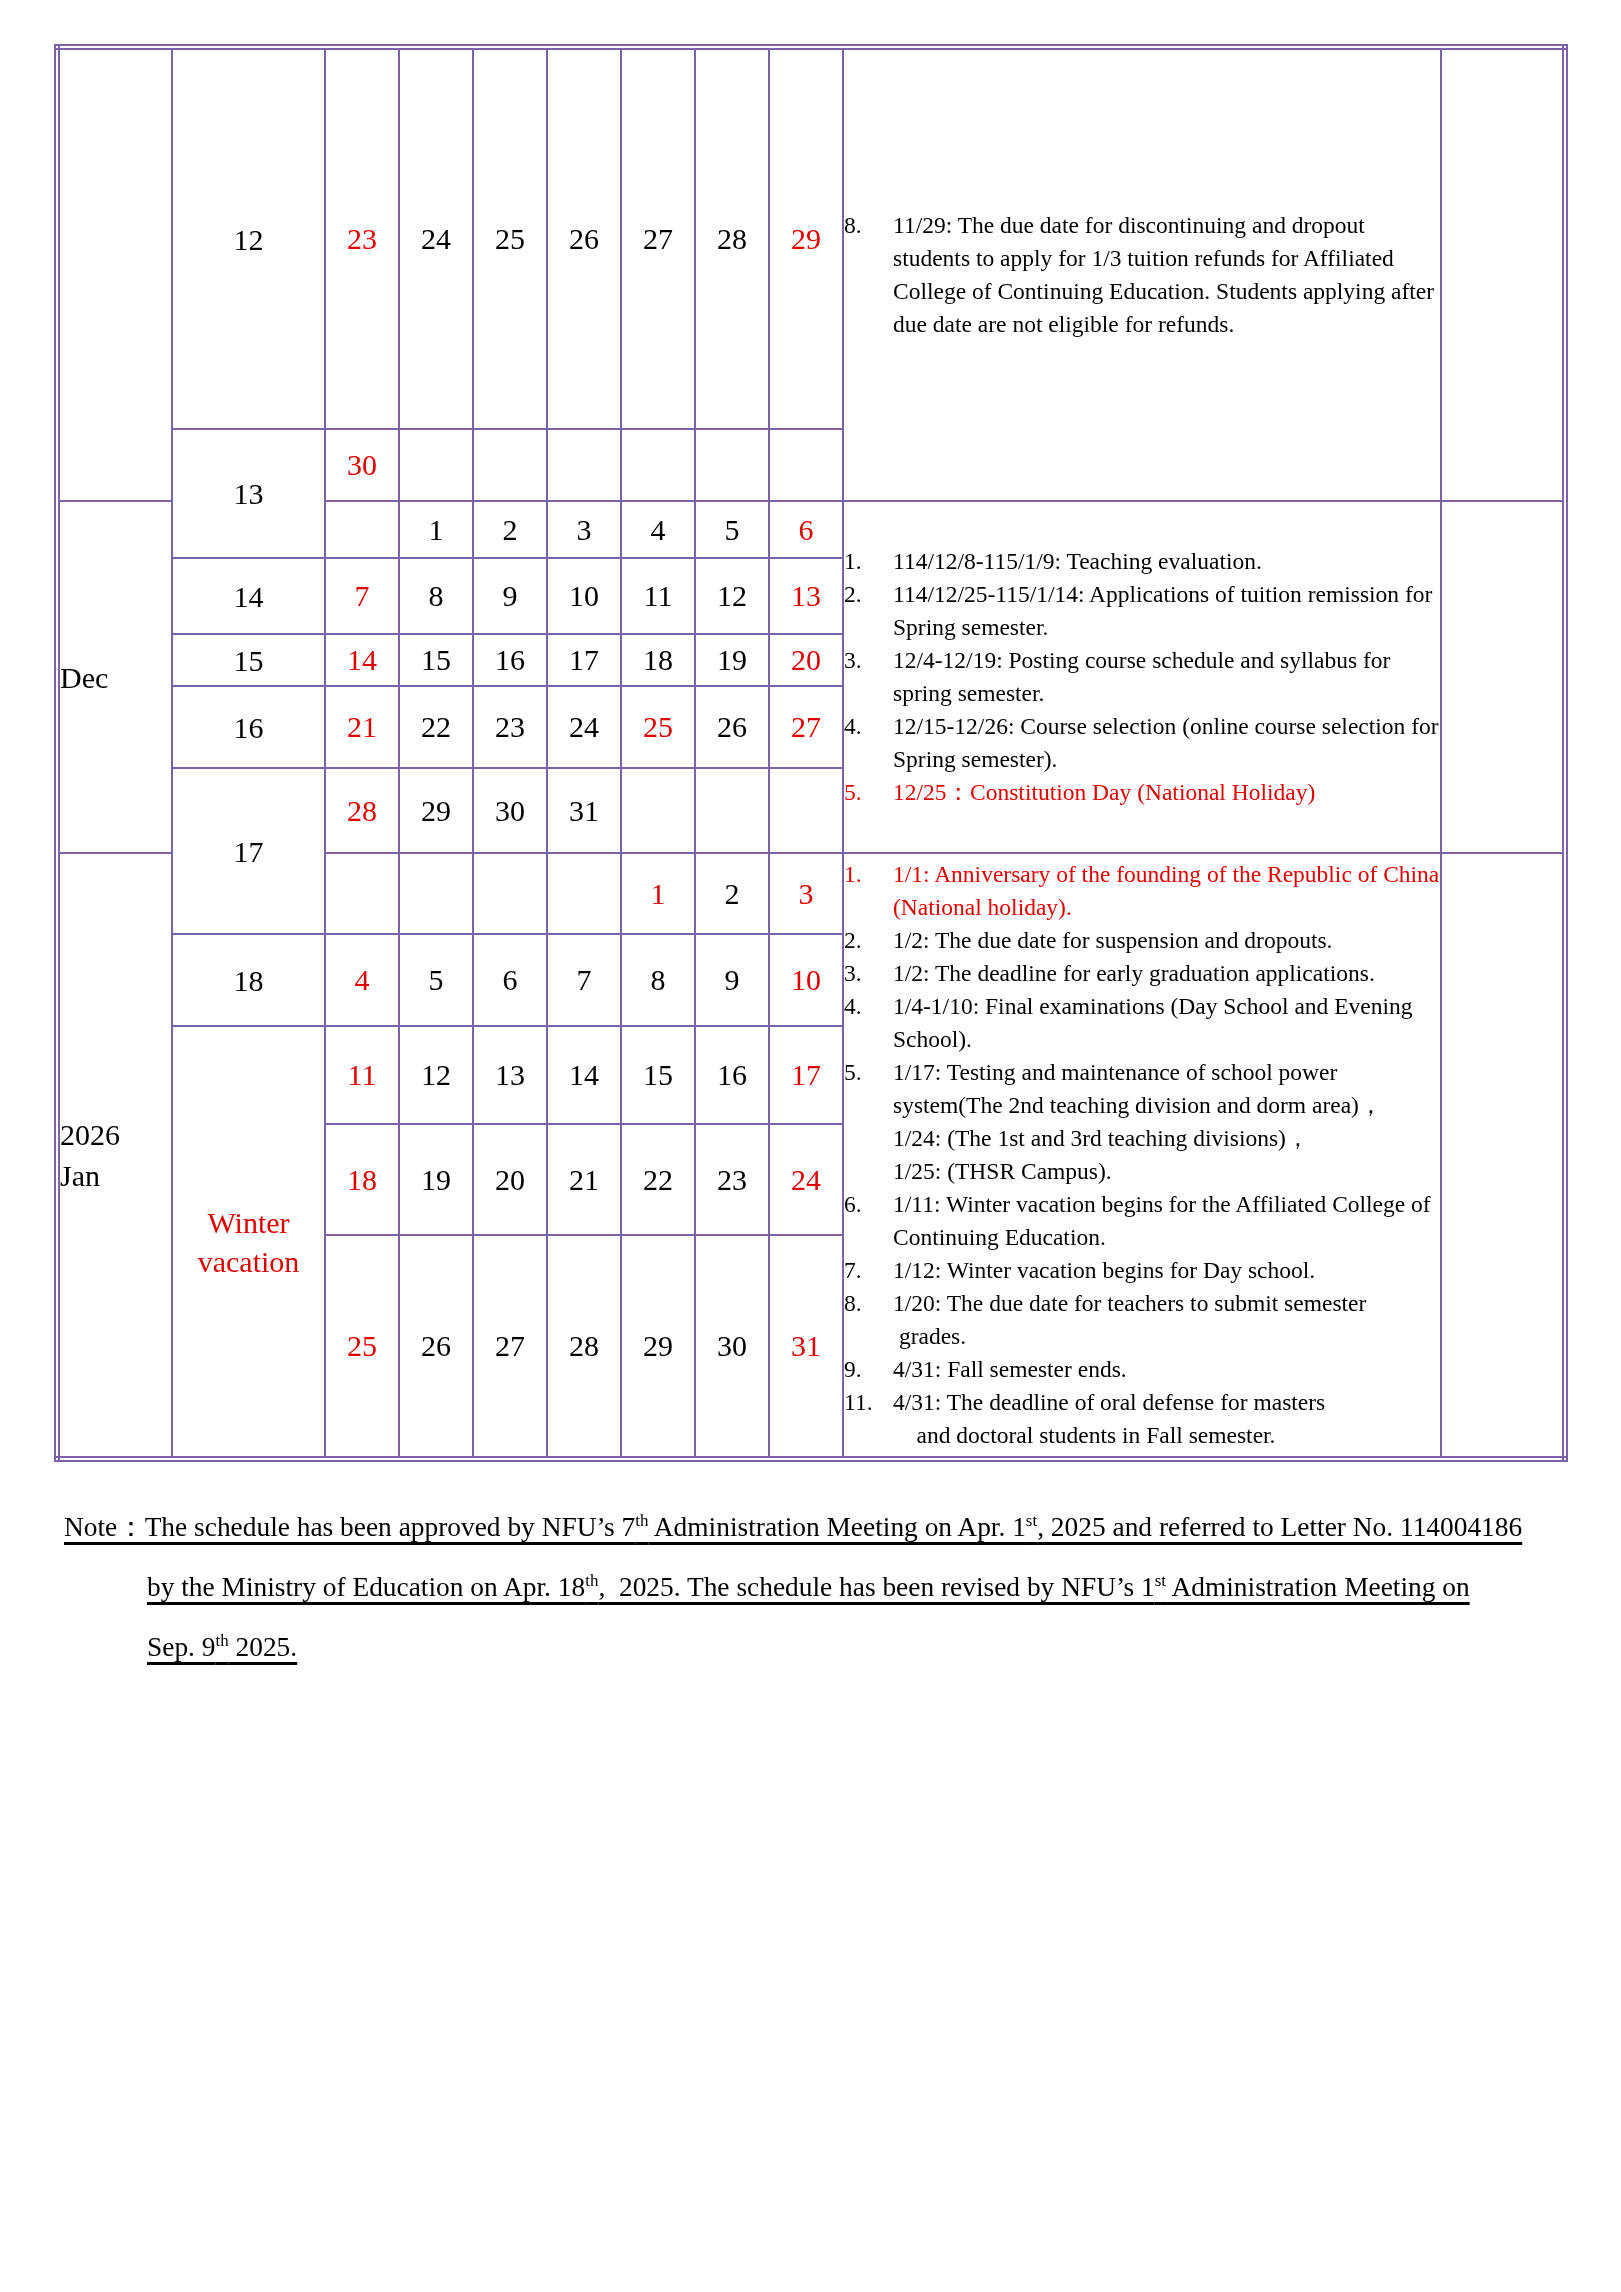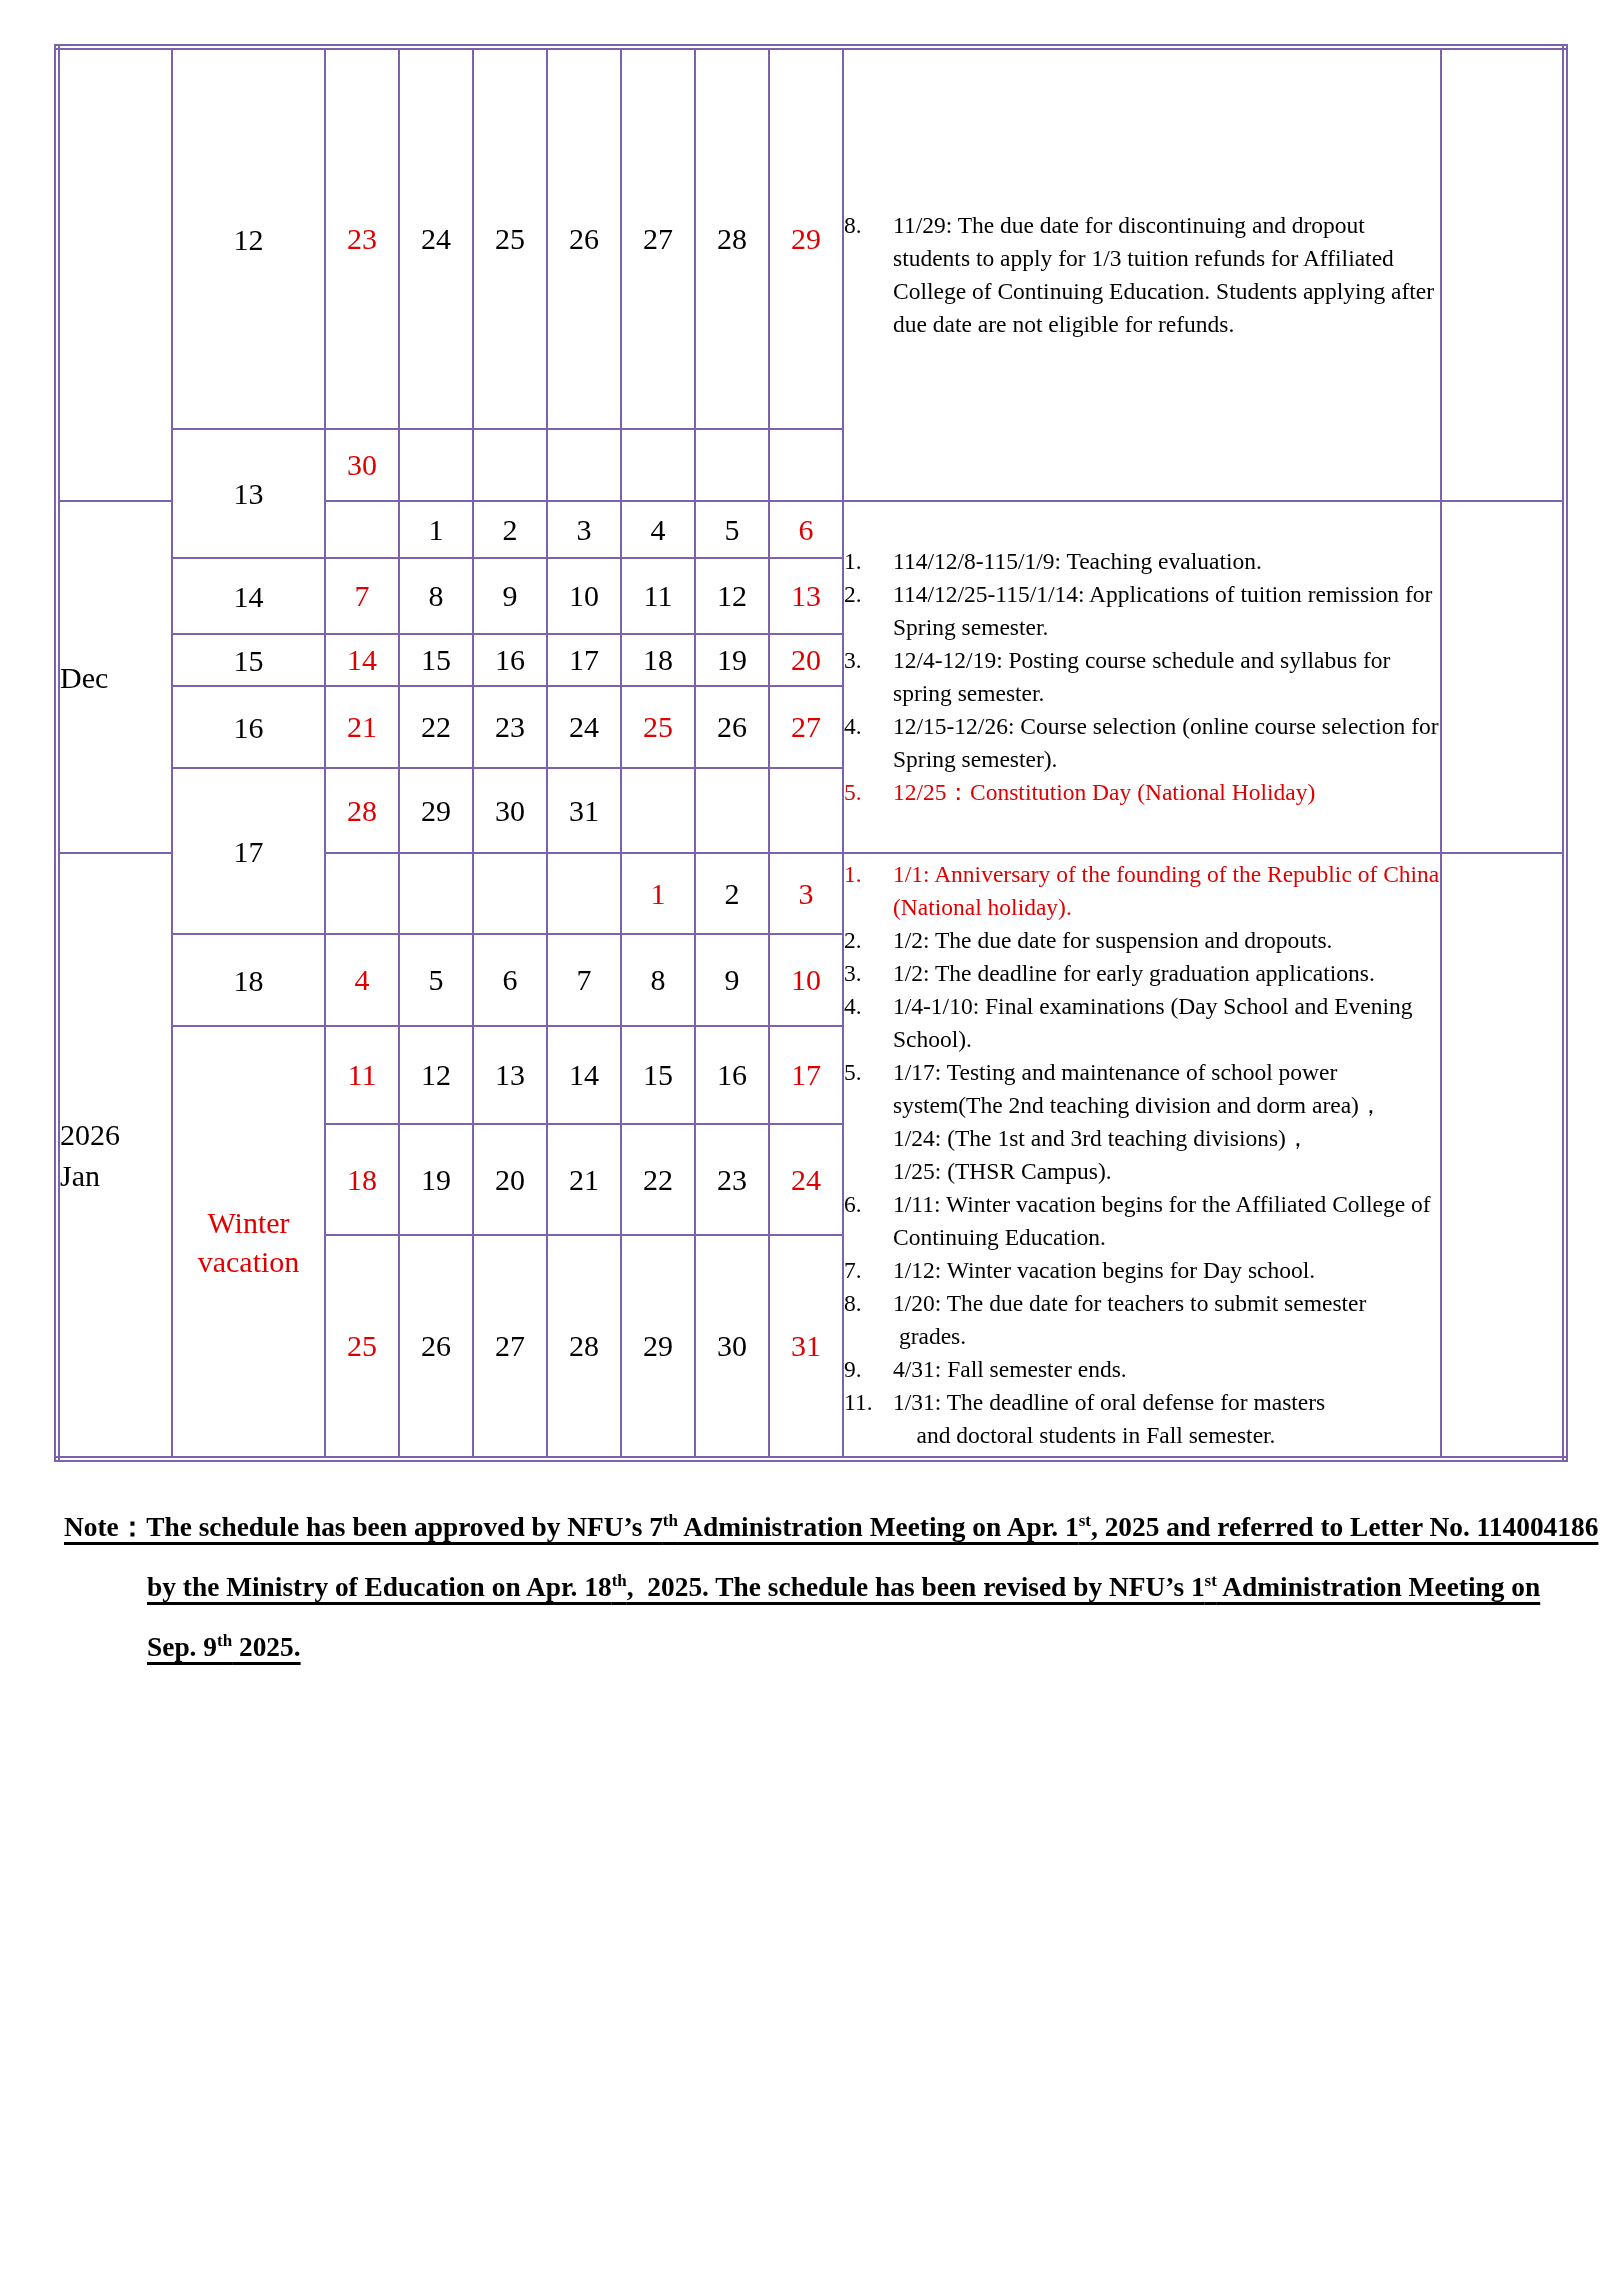--- a/index.html
+++ b/index.html
@@ -61,21 +61,21 @@
   tr.r-w17b{height:81px;}
   tr.r-w18{height:92px;}
   tr.r-wv1{height:98px;}
   tr.r-wv2{height:111px;}
   tr.r-wv3{height:224px;}
 
   .footnote{
     position:absolute;
     left:64px;top:1494px;
     font-size:27.4px;
-    font-weight:bold;
+    font-weight:normal;
     line-height:54px;
     padding-left:83px;
     text-indent:-83px;
     white-space:pre-wrap;
     text-decoration:underline;
     text-decoration-thickness:3.4px;
     text-underline-offset:5.9px;
   }
   .footnote .sup{
     font-size:0.62em;
@@ -198,21 +198,21 @@
           <div class="note-item"><span class="num">3.</span><span class="txt">1/2: The deadline for early graduation applications.</span></div>
           <div class="note-item"><span class="num">4.</span><span class="txt">1/4-1/10: Final examinations (Day School and Evening School).</span></div>
           <div class="note-item"><span class="num">5.</span><span class="txt">1/17: Testing and maintenance of school power system(The 2nd teaching division and dorm area)，
 1/24: (The 1st and 3rd teaching divisions)，
 1/25: (THSR Campus).</span></div>
           <div class="note-item"><span class="num">6.</span><span class="txt">1/11: Winter vacation begins for the Affiliated College of Continuing Education.</span></div>
           <div class="note-item"><span class="num">7.</span><span class="txt">1/12: Winter vacation begins for Day school.</span></div>
           <div class="note-item"><span class="num">8.</span><span class="txt">1/20: The due date for teachers to submit semester
  grades.</span></div>
           <div class="note-item"><span class="num">9.</span><span class="txt">4/31: Fall semester ends.</span></div>
-          <div class="note-item"><span class="num">11.</span><span class="txt">1/31: The deadline of oral defense for masters
+          <div class="note-item"><span class="num">11.</span><span class="txt">4/31: The deadline of oral defense for masters
     and doctoral students in Fall semester.</span></div>
         </td>
         <td class="extra" rowspan="5"></td>
       </tr>
       <tr class="r-w18">
         <td class="week" rowspan="1">18</td>
         <td class="day red">4</td>
         <td class="day">5</td>
         <td class="day">6</td>
         <td class="day">7</td>

